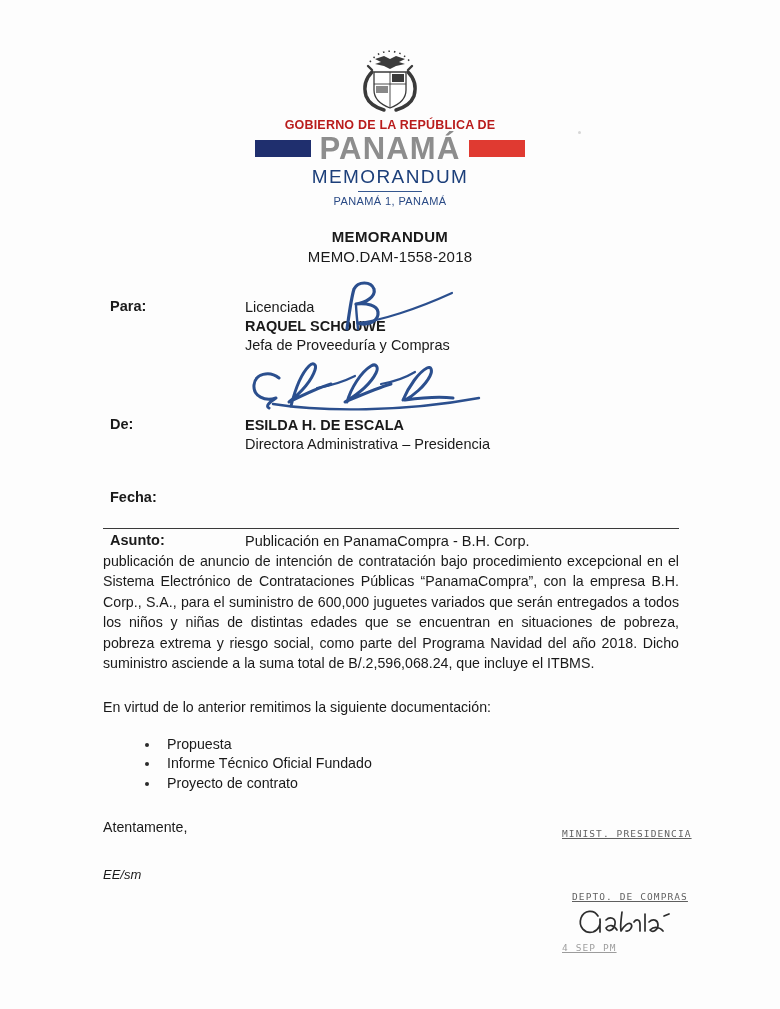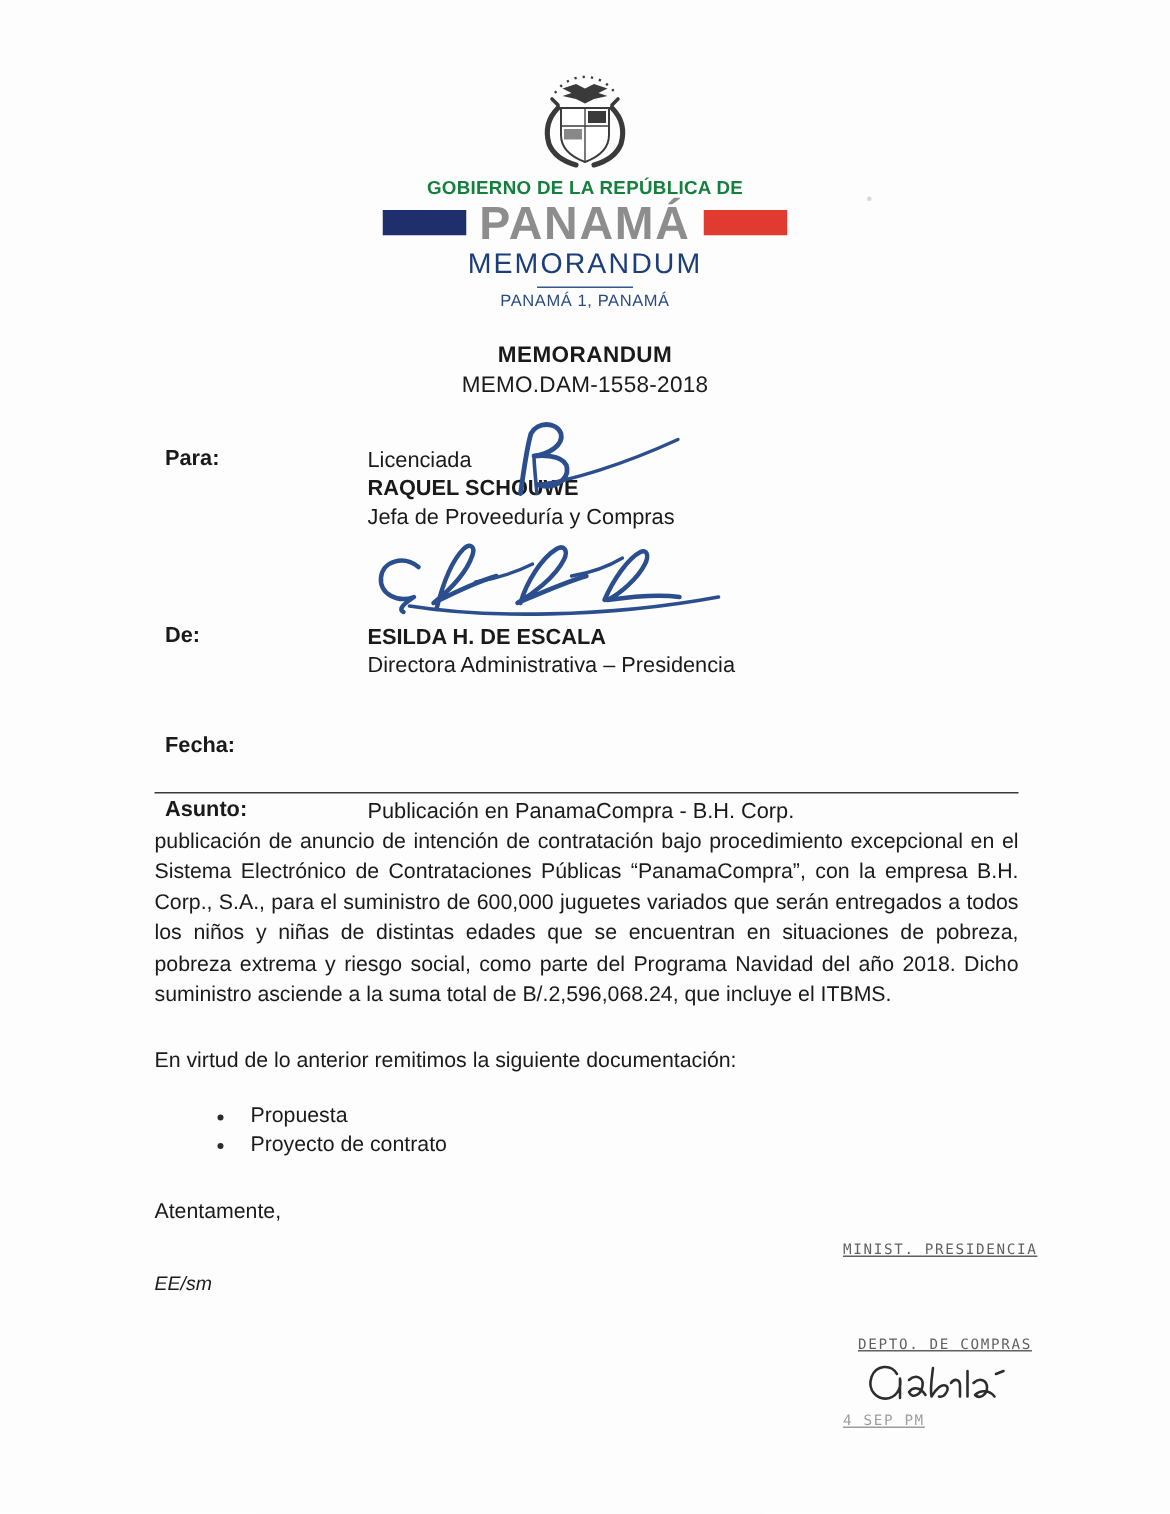--- a/index.html
+++ b/index.html
@@ -33,21 +33,21 @@
   }
   .crest {
     width: 92px;
     height: 74px;
     display: block;
   }
   .gov-line {
     font-size: 12.5px;
     font-weight: bold;
     letter-spacing: 0.2px;
-    color: #15803d;
+    color: #b91c1c;
     margin-top: 2px;
     white-space: nowrap;
   }
   .country-row {
     display: flex;
     align-items: center;
     justify-content: center;
     gap: 9px;
     margin-top: 1px;
   }
@@ -352,20 +352,21 @@
 
   <div class="divider"></div>
 
   <div class="body-wrap">
     <p class="body-par">publicación de anuncio de intención de contratación bajo procedimiento excepcional en el Sistema Electrónico de Contrataciones Públicas “PanamaCompra”, con la empresa B.H. Corp., S.A., para el suministro de 600,000 juguetes variados que serán entregados a todos los niños y niñas de distintas edades que se encuentran en situaciones de pobreza, pobreza extrema y riesgo social, como parte del Programa Navidad del año 2018. Dicho suministro asciende a la suma total de B/.2,596,068.24, que incluye el ITBMS.</p>
 
     <p class="body-intro">En virtud de lo anterior remitimos la siguiente documentación:</p>
 
     <ul class="doc-list">
       <li>Propuesta</li>
+      <li>Informe Técnico Oficial Fundado</li>
       <li>Proyecto de contrato</li>
     </ul>
 
     <p class="closing">Atentamente,</p>
     <p class="initials">EE/sm</p>
   </div>
 
   <div class="stamp">
     <div class="stamp-line">MINIST. PRESIDENCIA</div>
     <div class="stamp-line stamp-dept">DEPTO. DE COMPRAS</div>

